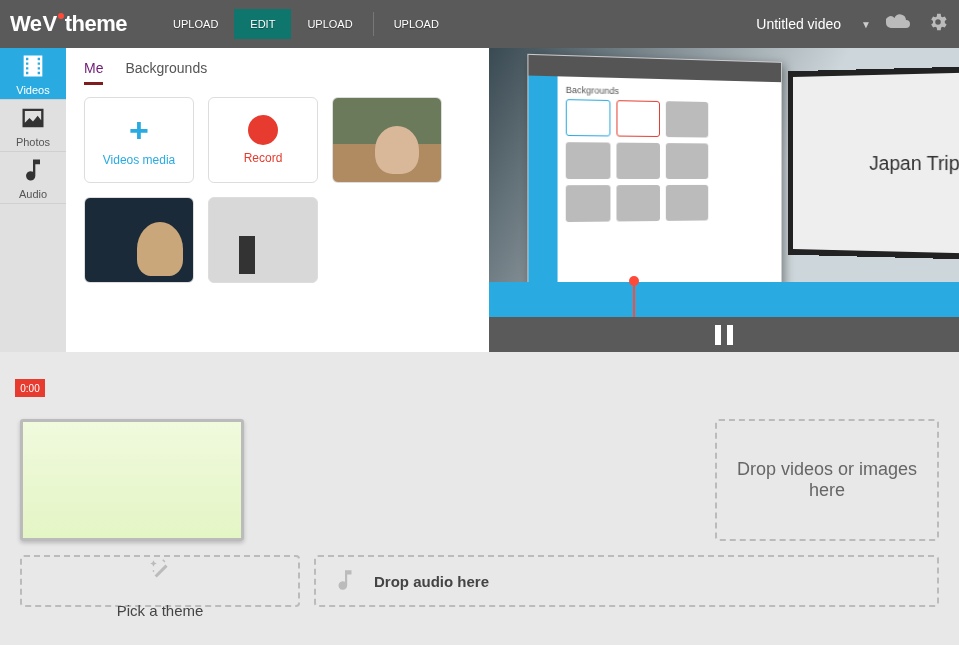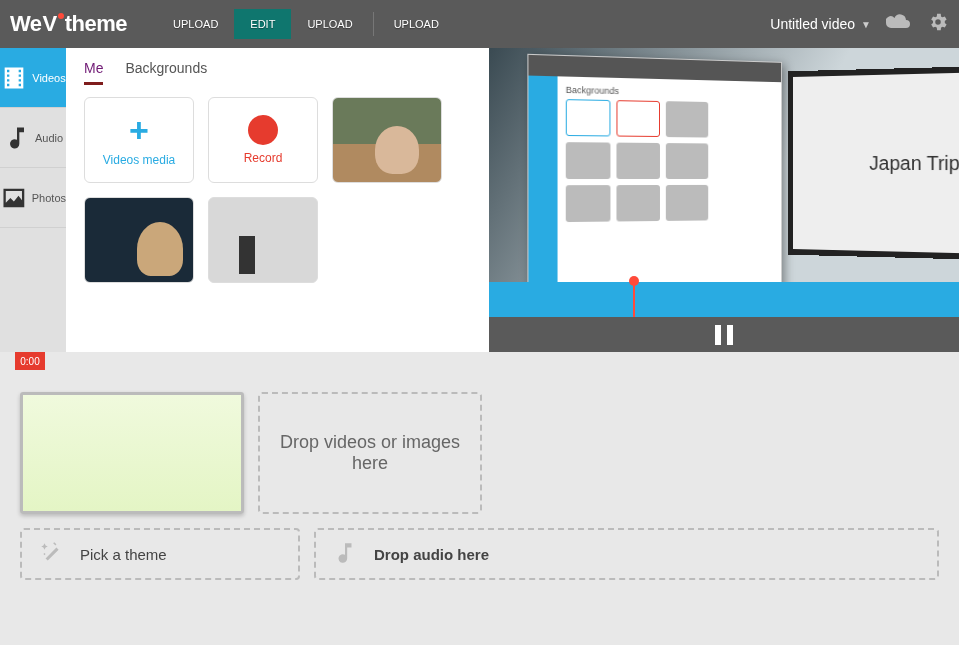--- a/index.html
+++ b/index.html
@@ -6,27 +6,27 @@
 html, body { width: 959px; height: 645px; overflow: hidden; background: #e8e8e8; }
 
 .topbar { height: 48px; background: #5a5a5a; display: flex; align-items: center; padding: 8px 10px; color: #fff; }
 .logo { font-size: 22px; font-weight: 600; letter-spacing: -0.5px; display:flex; align-items:center; gap:1px;}
 .logo .dot { width:6px; height:6px; background:#ff4a3a; border-radius:50%; display:inline-block; position:relative; top:-8px; }
 .nav { display:flex; margin-left:30px; gap:0; }
 .nav-item { padding: 0 16px; height:30px; line-height:30px; font-size:11px; font-weight:normal; text-shadow:0 1px 1px rgba(0,0,0,0.4); cursor:pointer; }
 .nav-item.active { background:#0f766e; }
 .nav-sep { width:1px; height:24px; background:#777; margin:0 4px; align-self:center;}
 .topbar-right { margin-left:auto; display:flex; align-items:center; gap:15px; }
-.title-drop { font-size:14px; display:flex; align-items:center; gap:6px; cursor:pointer;}
+.title-drop { font-size:14px; display:flex; align-items:center; gap:20px; cursor:pointer;}
 .tri { font-size:10px; color:#ccc;}
 .cloud-icon svg, .gear-icon svg { fill:#bbb; }
 
 .main { display:flex; height: 304px; }
 .sidetabs { width:66px; background:#e0e0e0; display:flex; flex-direction:column; }
-.sidetab { height:60px; display:flex; flex-direction:row; align-items:center; justify-content:center; gap:4px; font-size:11px; color:#555; cursor:pointer; border-bottom:1px solid #d0d0d0;}
+.sidetab { height:52px; display:flex; flex-direction:column; align-items:center; justify-content:center; gap:4px; font-size:11px; color:#555; cursor:pointer; border-bottom:1px solid #d0d0d0;}
 .sidetab.active { background:#29abe2; color:#fff; }
 .sidetab svg { width:28px; height:28px; }
 .sidetab.active svg { fill:#fff; }
 .sidetab:not(.active) svg { fill:#333; }
 
 .panel { flex:1; background:#fff; padding:12px 18px; position:relative; }
 .innertabs { display:flex; gap:22px; font-size:14px; color:#555; margin-bottom:12px;}
 .innertab { padding-bottom:6px; cursor:pointer;}
 .innertab.active { color:#701a75; border-bottom:3px solid #7f1d1d; font-weight:500;}
 .cards { display:flex; flex-wrap:wrap; gap:14px; }
@@ -52,28 +52,28 @@
 .preview-img .mock-ui .mrow{display:flex;gap:6px;margin-bottom:6px;}
 .preview-img .mock-ui .mcell{width:44px;height:36px;background:#bbb;border-radius:3px;}
 .preview-img .screen { position:absolute; right:-90px; top:20px; width:270px; height:190px; background:#eee; border:6px solid #222; transform: perspective(900px) rotateY(-14deg); display:flex;align-items:center;justify-content:center;font-size:20px;color:#333;}
 .scrubber { position:absolute; left:0; right:0; bottom:35px; height:35px; background:#29abe2; }
 .scrubber .head { position:absolute; left:140px; top:-6px; width:10px; height:10px; background:#ff4a3a; border-radius:50%; }
 .scrubber .line { position:absolute; left:144px; top:0; bottom:0; width:2px; background:#ff4a3a; }
 .playbar { position:absolute; left:0; right:0; bottom:0; height:35px; background:#5a5a5a; display:flex; align-items:center; justify-content:center; }
 .playbar .pause { width:18px; height:20px; border-left:6px solid #fff; border-right:6px solid #fff; }
 
 .timeline { padding: 0 0 0 0; }
-.timehdr { height:20px; position:relative; }
+.timehdr { height:20px; position:relative;margin-top:27px; }
 .timehdr .flag { position:absolute; left:15px; top:0; width:30px; height:18px; background:#e63b2e; color:#fff; font-size:10px; display:flex;align-items:center;justify-content:center;}
-.tracks { padding: 20px 20px 10px 20px; display:flex; gap:14px;}
+.tracks { padding: 20px 20px 10px 20px; display:flex; gap:14px;justify-content:space-between;}
 .clip { width:224px; height:122px; border:3px solid #bbb; background:linear-gradient(#f0fadd,#e4f5c5); border-radius:3px; box-shadow: 0 2px 4px rgba(0,0,0,0.2);}
 .dropzone { width:224px; height:122px; border:2px dashed #bbb; border-radius:4px; display:flex; align-items:center; justify-content:center; text-align:center; font-size:18px; color:#666; padding:10px;}
 .bottom-drops { padding: 4px 20px 20px 20px; display:flex; gap:14px;}
 .longdrop { border:2px dashed #bbb; border-radius:4px; height:52px; display:flex; align-items:center; padding:0 16px; font-size:15px; color:#444; gap:16px;}
-.longdrop.theme { width:280px; }
+.longdrop.theme { width:280px;flex-direction:column; }
 .longdrop.audio { flex:1;font-weight:bold; }
 .wand svg, .note svg { fill:#bbb; width:26px; height:26px;}
 </style>
 </head>
 <body>
 
 <div class="topbar">
   <div class="logo">We<span>V</span><span class="dot"></span><span>theme</span></div>
   <div class="nav">
     <div class="nav-item">UPLOAD</div>
@@ -99,29 +99,29 @@
 <div class="main">
   <div class="sidetabs">
     <div class="sidetab active">
       <svg viewBox="0 0 24 24">
           <path d="M4 3h16v18H4zM6 5v2h2V5zm10 0v2h2V5zM6 9v2h2V9zm10 0v2h2V9zM6 13v2h2v-2zm10 0v2h2v-2zM6 17v2h2v-2zm10 0v2h2v-2z"></path>
         </svg>
       <span>Videos</span>
     </div>
     <div class="sidetab">
       <svg viewBox="0 0 24 24">
+          <path d="M3 4h18v16H3zm2 2v10l4-4 3 3 4-5 3 4V6z"></path>
+        </svg>
+      <span>Photos</span>
+    </div>
+    <div class="sidetab">
+      <svg viewBox="0 0 24 24">
           <path d="M12 3v10.6A4 4 0 1014 17V7h4V3z"></path>
         </svg>
       <span>Audio</span>
-    </div>
-    <div class="sidetab">
-      <svg viewBox="0 0 24 24">
-          <path d="M3 4h18v16H3zm2 2v10l4-4 3 3 4-5 3 4V6z"></path>
-        </svg>
-      <span>Photos</span>
     </div>
   </div>
 
   <div class="panel">
     <div class="innertabs">
       <div class="innertab active">Me</div>
       <div class="innertab">Backgrounds</div>
     </div>
     <div class="cards">
       <div class="card upload">

